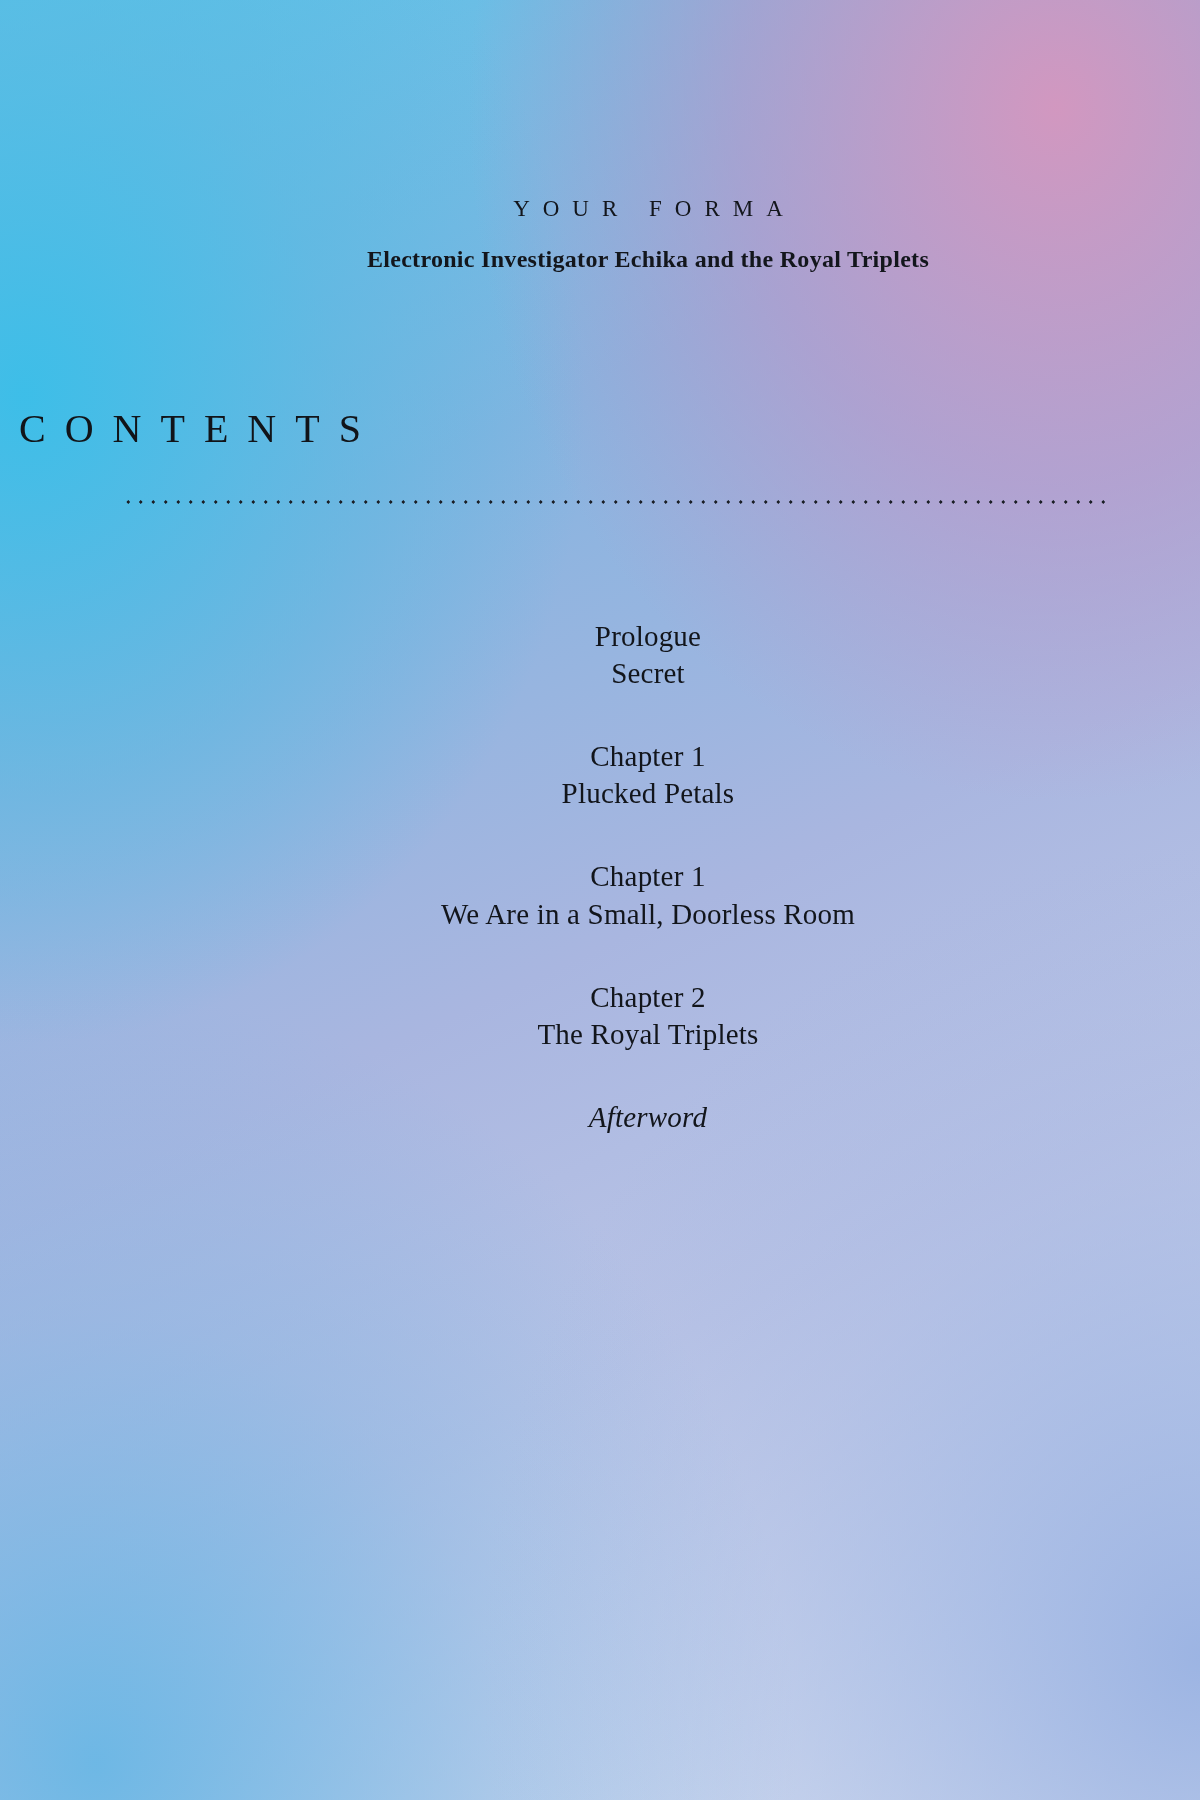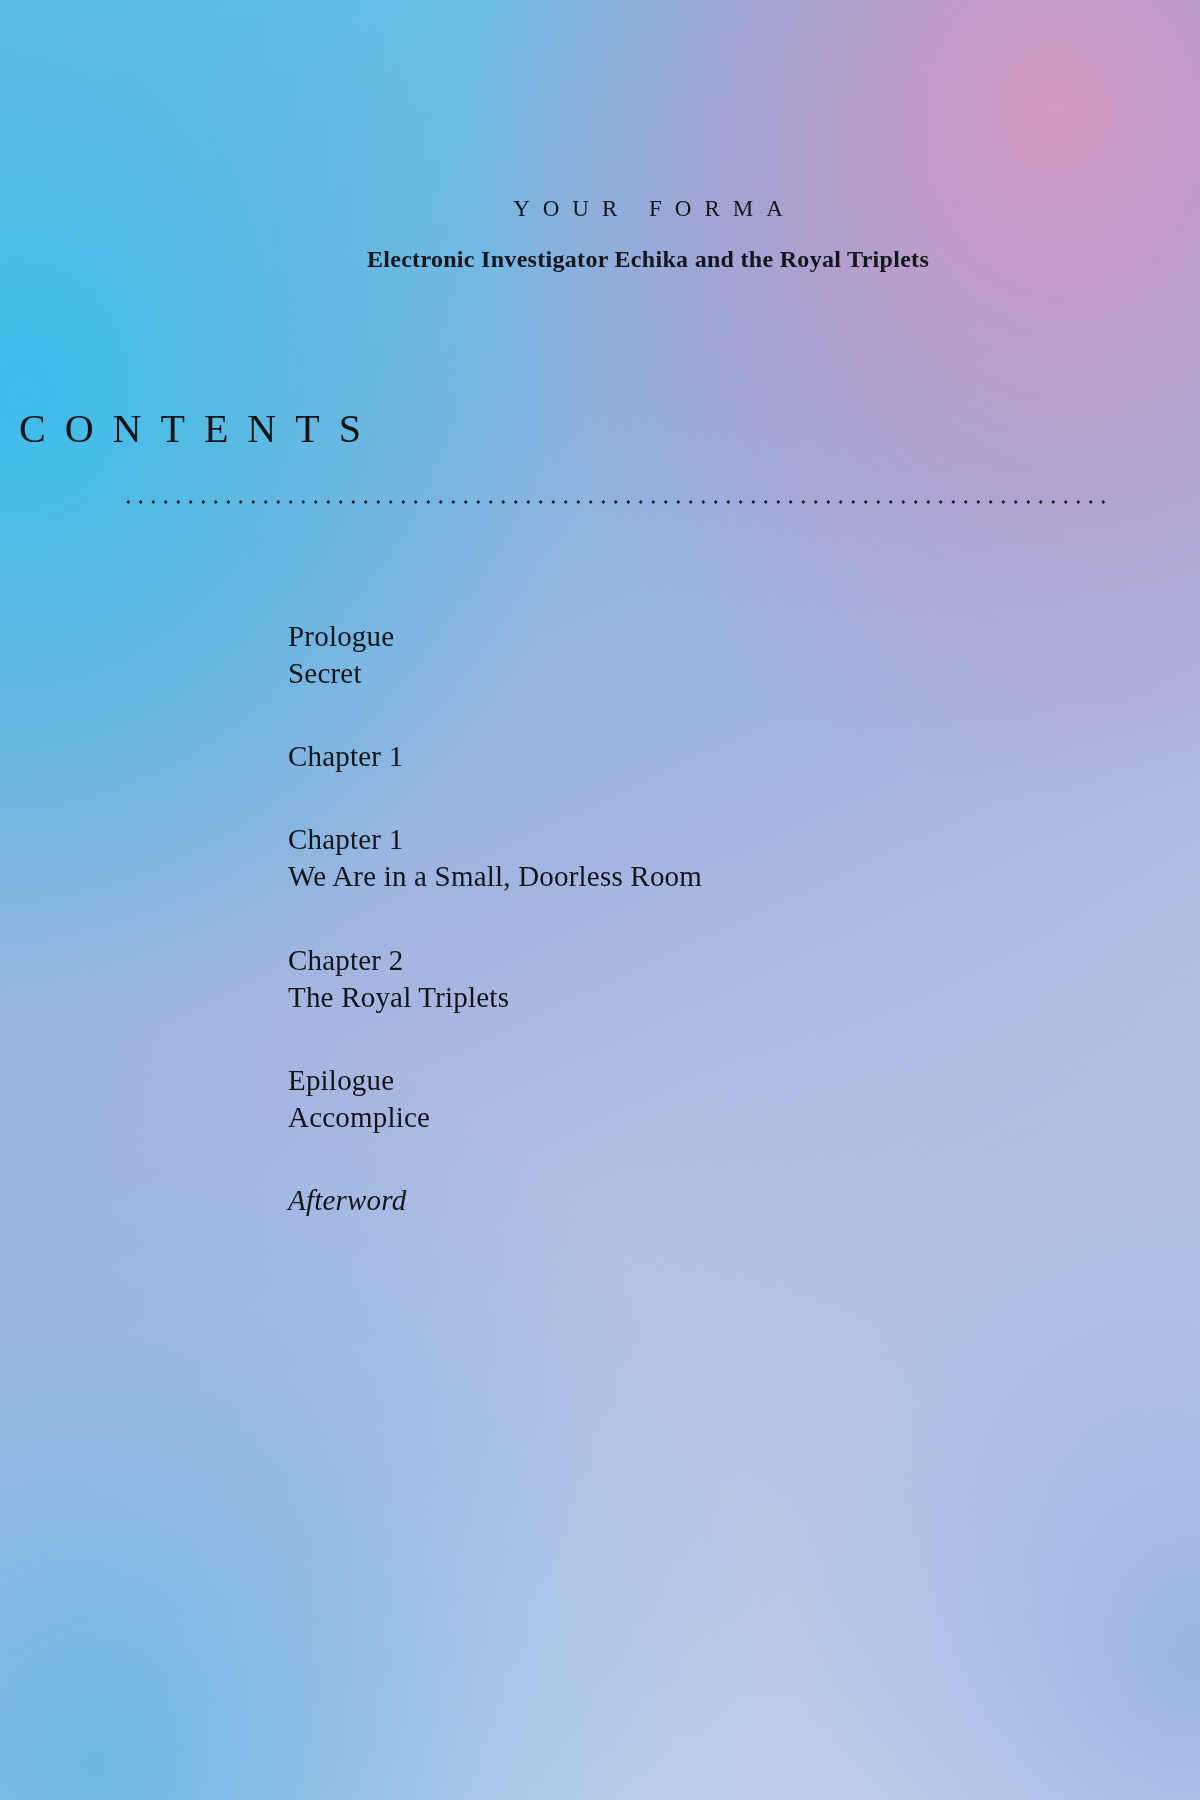--- a/index.html
+++ b/index.html
@@ -73,22 +73,23 @@
     height: 8px;
     background-image: radial-gradient(circle, #1b1f26 1.6px, rgba(0,0,0,0) 1.7px);
     background-size: 12.5px 8px;
     background-repeat: repeat-x;
     background-position: left center;
   }
 
   .toc {
     position: absolute;
     top: 618px;
-    left: 288px;
+    left: 268px;
     width: 760px;
+    text-align: center;
   }
   .toc-entry {
     margin-bottom: 46px;
   }
   .toc-entry:last-child {
     margin-bottom: 12px;
   }
   .toc-label {
     font-family: "Liberation Serif", serif;
     font-size: 29px;
@@ -123,37 +124,34 @@
 
   <div class="toc">
 
     <div class="toc-entry">
       <div class="toc-label">Prologue</div>
       <div class="toc-name">Secret</div>
     </div>
 
     <div class="toc-entry">
       <div class="toc-label">Chapter 1</div>
+      <div class="toc-name">Plucked Petals</div>
     </div>
 
 
     <div class="toc-entry">
       <div class="toc-label">Chapter 1</div>
       <div class="toc-name">We Are in a Small, Doorless Room</div>
     </div>
 
     <div class="toc-entry">
       <div class="toc-label">Chapter 2</div>
       <div class="toc-name">The Royal Triplets</div>
     </div>
 
-    <div class="toc-entry">
-      <div class="toc-label">Epilogue</div>
-      <div class="toc-name">Accomplice</div>
-    </div>
 
     <div class="toc-entry single">
       <div class="toc-label">Afterword</div>
 
     </div>
 
   </div>
 </div>
 
 </body></html>

